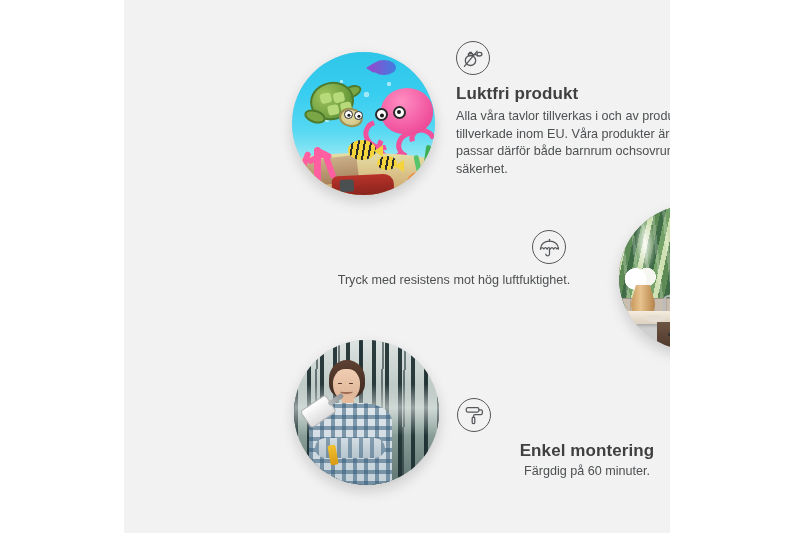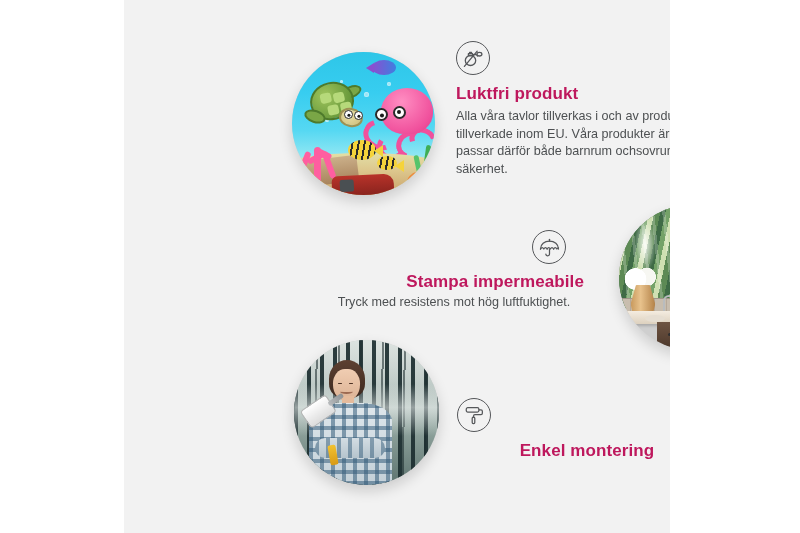--- a/index.html
+++ b/index.html
@@ -328,21 +328,21 @@
 
   .ficon {
     width: 34px; height: 34px;
     border: 1.6px solid #55575a;
     border-radius: 50%;
     display: flex; align-items: center; justify-content: center;
   }
   .ficon svg { display: block; }
 
   .ftitle {
-    color: #be185d;
+    color: #404040;
     font-size: 17px;
     font-weight: bold;
     letter-spacing: .1px;
     white-space: nowrap;
     margin-top: 8px;
   }
   .fbody {
     color: #4d5052;
     font-size: 12.6px;
     line-height: 17.5px;
@@ -490,29 +490,29 @@
       <div class="ficon">
         <svg width="23" height="23" viewBox="0 0 24 24" fill="none" stroke="#55575a" stroke-width="1.3" stroke-linecap="round" stroke-linejoin="round">
           <path d="M2.6 13.6c0-5 4.2-8.2 9.4-8.2s9.4 3.2 9.4 8.2"></path>
           <path d="M2.6 13.6c1.3-1.8 2.4-1.8 3.5 0 1.1-1.8 2.3-1.8 3.4 0"></path>
           <path d="M9.5 13.6c1.1-1.8 2.3-1.8 3.4 0 1.1-1.8 2.3-1.8 3.4 0"></path>
           <path d="M16.3 13.6c1.1-1.8 2.3-1.8 3.4 0 .5-.9 1-1.3 1.7-1.3"></path>
           <path d="M12 5.4V3.4"></path>
           <path d="M12 13.6v5.3c0 1.1-.9 1.9-1.9 1.9s-1.9-.8-1.9-1.9"></path>
         </svg>
       </div>
-      <div class="ftitle">Stampa impermeabile</div>
       <div class="fbody">Tryck med resistens mot hög luftfuktighet.</div>
     </div>
 
     <div class="feature" id="feat-mount">
       <div class="ficon">
         <svg width="23" height="23" viewBox="0 0 24 24" fill="none" stroke="#55575a" stroke-width="1.3" stroke-linecap="round" stroke-linejoin="round">
           <rect x="3.4" y="3.8" width="13.2" height="4.6" rx="1.6"></rect>
           <path d="M16.6 6.1h2.2c.8 0 1.4.6 1.4 1.4v2.2c0 .8-.6 1.4-1.4 1.4h-6.4c-.8 0-1.4.6-1.4 1.4v1.3"></path>
           <rect x="9.6" y="13.8" width="2.7" height="6.6" rx="1.1"></rect>
         </svg>
       </div>
       <div class="ftitle">Enkel montering</div>
+      <div class="fbody">Färgdig på 60 minuter.</div>
     </div>
 
   </div>
 </div>
 
 </body></html>

